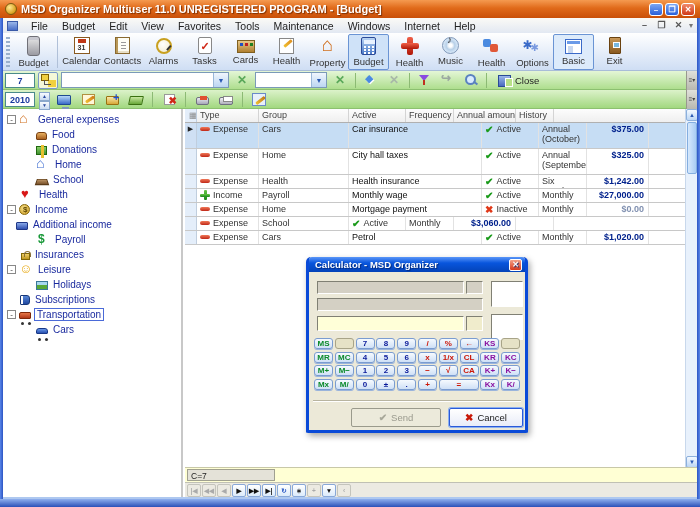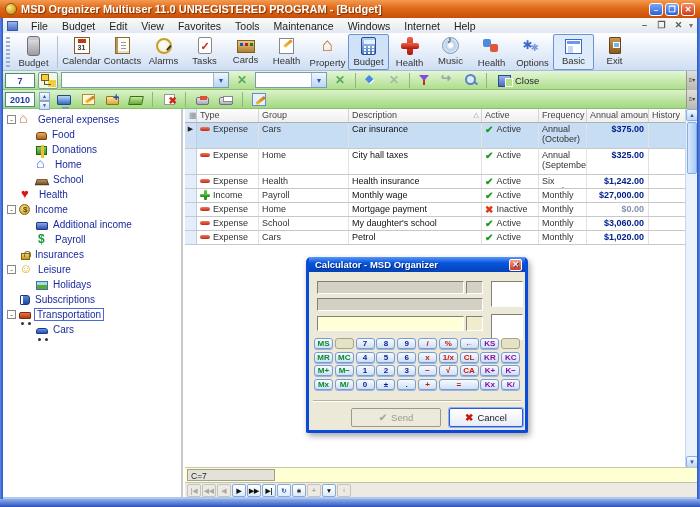--- a/index.html
+++ b/index.html
@@ -435,21 +435,21 @@
         <div class="tree-row" data-interactable="true" style="padding-left: 4px;">
           <span class="tspacer" data-interactable="false"></span>
           <span class="tic t-heart" data-interactable="false"></span>
           <span class="tree-label" data-interactable="false">Health</span>
         </div>
         <div class="tree-row" data-interactable="true" style="padding-left: 4px;">
           <span class="toggle" data-interactable="true">-</span>
           <span class="tic t-moneybag" data-interactable="false"></span>
           <span class="tree-label" data-interactable="false">Income</span>
         </div>
-        <div class="tree-row" data-interactable="true" style="padding-left: 20px;">
+        <div class="tree-row" data-interactable="true" style="">
           <span class="tspacer" data-interactable="false"></span>
           <span class="tic t-card" data-interactable="false"></span>
           <span class="tree-label" data-interactable="false">Additional income</span>
         </div>
         <div class="tree-row" data-interactable="true" style="padding-left: 20px;">
           <span class="tspacer" data-interactable="false"></span>
           <span class="tic t-dollar" data-interactable="false"></span>
           <span class="tree-label" data-interactable="false">Payroll</span>
         </div>
         <div class="tree-row" data-interactable="true" style="padding-left: 4px;">
@@ -481,21 +481,20 @@
           <span class="tspacer" data-interactable="false"></span>
           <span class="tic t-car" data-interactable="false"></span>
           <span class="tree-label" data-interactable="false">Cars</span>
         </div>
       </div>
     <div class="grid" data-interactable="false">
       <div class="grid-header" id="grid-header" data-interactable="false">
           <span class="hcell gutter" data-interactable="false"><span class="hicon" data-interactable="false">▦</span></span>
           <span class="hcell" data-interactable="true" style="width: 62px; flex: 0 0 auto;">Type</span>
           <span class="hcell" data-interactable="true" style="width: 90px; flex: 0 0 auto;">Group</span>
-          <span class="hcell" data-interactable="true" style="width: 133px; flex: 0 0 auto;">Description<span class="sort-mark" data-interactable="false">△</span></span>
           <span class="hcell" data-interactable="true" style="width: 57px; flex: 0 0 auto;">Active</span>
           <span class="hcell" data-interactable="true" style="width: 48px; flex: 0 0 auto;">Frequency</span>
           <span class="hcell" data-interactable="true" style="width: 62px; flex: 0 0 auto;">Annual amount</span>
           <span class="hcell" data-interactable="true" style="width: 38px; flex: 0 0 auto;">History</span>
         </div>
       <div id="grid-rows">
           <div class="grow sel" data-interactable="true" style="height: 26px;">
             <span class="gutter" data-interactable="false">▶</span>
             <span class="gcell" data-interactable="false" style="width: 62px; flex: 0 0 auto;">
               <span class="dash-icon" data-interactable="false"></span>
@@ -575,21 +574,20 @@
             <span class="gcell amount zero" data-interactable="false" style="width: 62px; flex: 0 0 auto;">$0.00</span>
             <span class="gcell" data-interactable="false" style="width: 38px; flex: 0 0 auto;"></span>
           </div>
           <div class="grow" data-interactable="true" style="height: 14px;">
             <span class="gutter" data-interactable="false"></span>
             <span class="gcell" data-interactable="false" style="width: 62px; flex: 0 0 auto;">
               <span class="dash-icon" data-interactable="false"></span>
               <span data-interactable="false">Expense</span>
             </span>
             <span class="gcell" data-interactable="false" style="width: 90px; flex: 0 0 auto;">School</span>
-            <span class="gcell desc" data-interactable="false" style="width: 133px; flex: 0 0 auto;">My daughter's school</span>
             <span class="gcell" data-interactable="false" style="width: 57px; flex: 0 0 auto;">
               <span class="chk-active" data-interactable="false"></span>
               <span data-interactable="false">Active</span>
             </span>
             <span class="gcell freq" data-interactable="false" style="width: 48px; flex: 0 0 auto;">Monthly</span>
             <span class="gcell amount" data-interactable="false" style="width: 62px; flex: 0 0 auto; text-align: right;">$3,060.00</span>
             <span class="gcell" data-interactable="false" style="width: 38px; flex: 0 0 auto;"></span>
           </div>
           <div class="grow" data-interactable="true" style="height: 14px;">
             <span class="gutter" data-interactable="false"></span>

